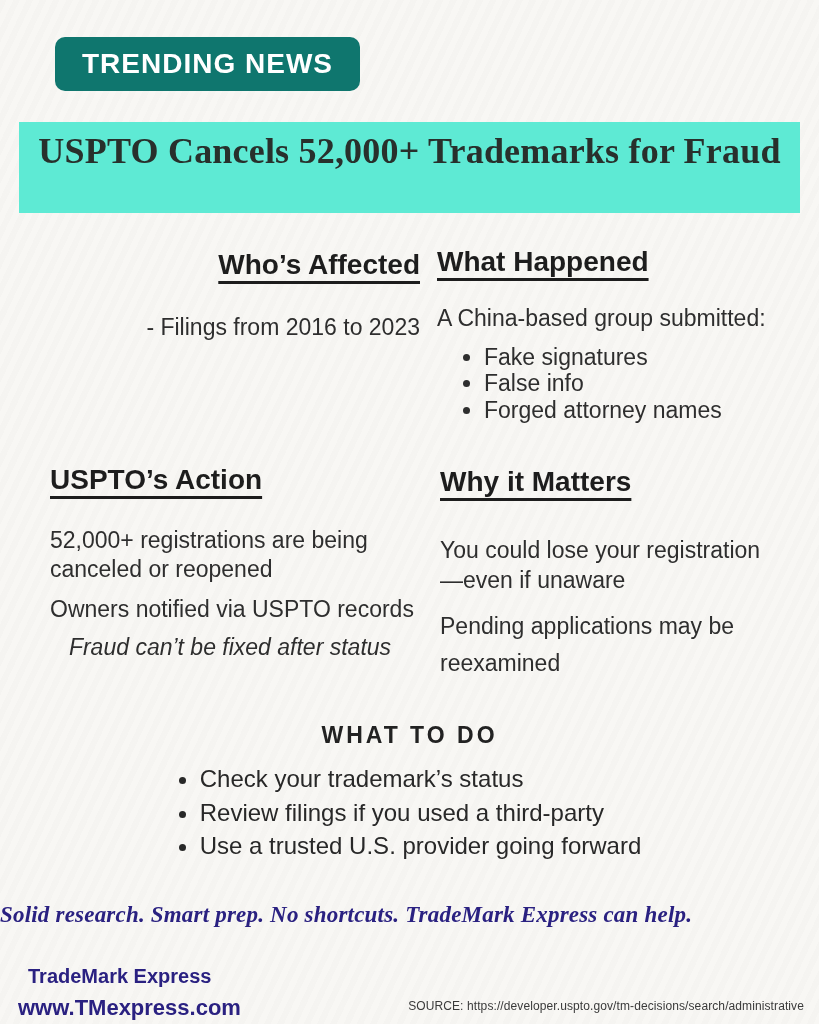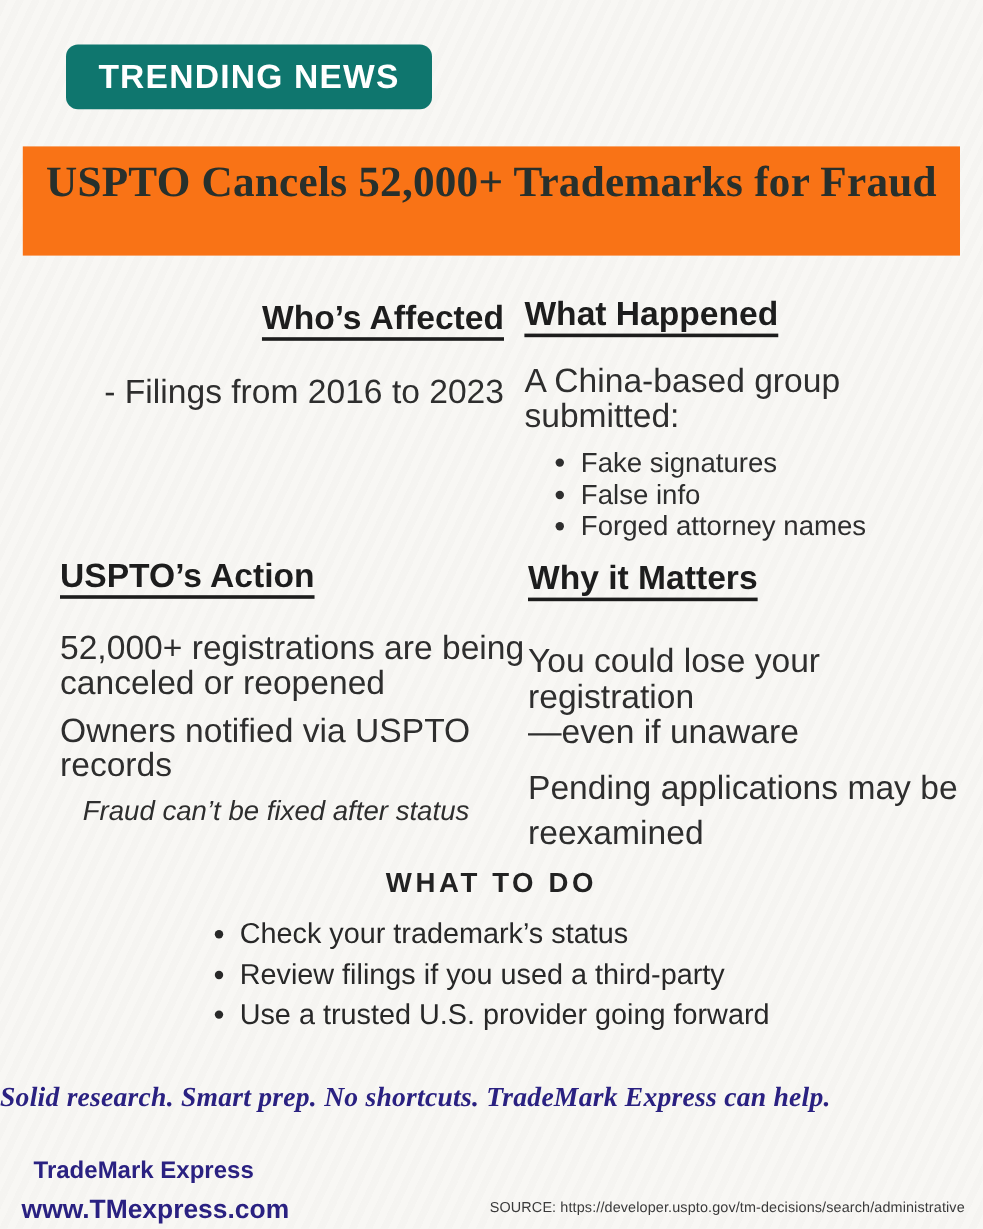--- a/index.html
+++ b/index.html
@@ -18,21 +18,21 @@
     position:absolute; left:37px; top:37px;
     background:#0f766e; color:#ffffff;
     border-radius:10px;
     padding:11px 27px;
     font-size:28px; font-weight:bold; letter-spacing:1px;margin-left:18px;
   }
 
   
   .banner {
     position:absolute; left:19px; top:122px; width:781px; height:91px;
-    background:#f97316; text-align:center;
+    background:#5eead4; text-align:center;
     padding-top:7px;
   }
   .banner-title {
     font-family:"Liberation Serif", serif;
     font-size:36px; font-weight:bold; color:#28302c;
     letter-spacing:0.2px; line-height:44px;
   }
   .banner-subtitle {
     font-size:27px; font-weight:bold; font-style:italic;
     color:#161616; letter-spacing:1px; line-height:32px;
@@ -47,21 +47,21 @@
 
   .sec-heading {
     display:inline-block;
     font-size:28px; font-weight:bold; color:#1d1d1d;
     text-decoration:underline;
     text-decoration-thickness:3px;
     text-underline-offset:7px;
     padding-bottom:10px;
   }
   .sec-body, .sec-intro, .sec-para {
-    font-size:28px; color:#2e2e2e; line-height:28.5px;
+    font-size:23px; color:#2e2e2e; line-height:28.5px;
   }
   .sec-whos .sec-body { margin-top:22px; }
   .sec-what .sec-intro { margin-top:16px; }
   .sec-bullets { list-style:disc; margin:11px 0 0 0; padding-left:47px; }
   .sec-bullets li { font-size:23px; line-height:26.5px; color:#2e2e2e; }
 
   .sec-action .sec-para.first { margin-top:20px; white-space:pre-line; }
   .sec-action .sec-para.second { margin-top:12px; }
   .sec-note {
     margin-top:10px; width:360px; text-align:center;

